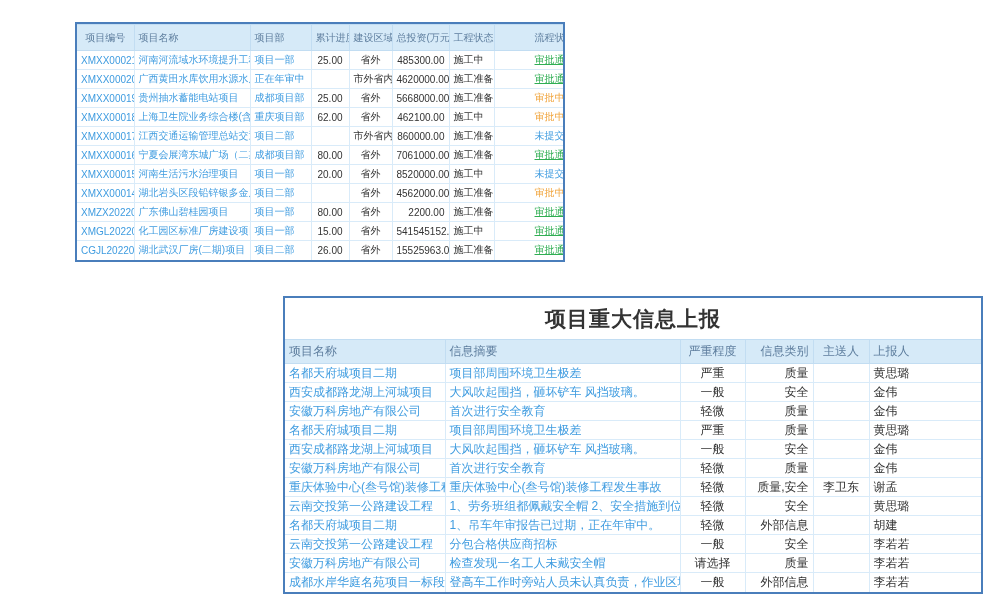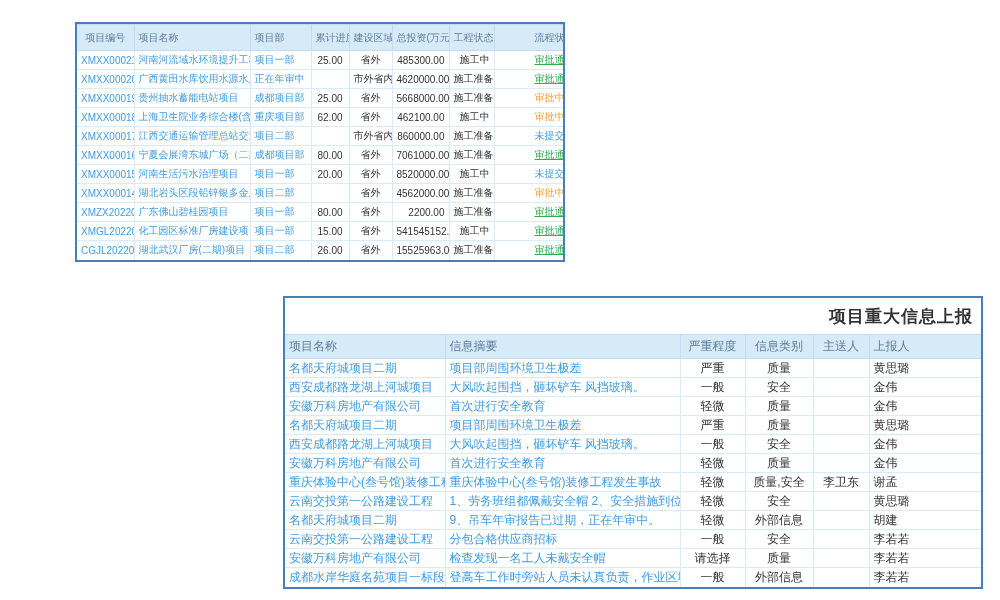--- a/index.html
+++ b/index.html
@@ -11,21 +11,21 @@
   .panel{
     position:absolute;background:#fff;box-sizing:border-box;
     border:2px solid var(--outer-border,#4a7ebb);
   }
   .panel-sup{left:75px;top:22px;width:490px;}
   .panel-rep{left:283px;top:296px;width:700px;}
   .panel-title{
     text-align:center;font-weight:bold;color:#333;letter-spacing:1px;
   }
   .panel-sup .panel-title{font-size:14px;padding:6px 0 5px;}
-  .panel-rep .panel-title{font-size:17px;padding:7px 8px 6px;text-align:right;}
+  .panel-rep .panel-title{font-size:21px;padding:7px 0 6px;}
 
   table{border-collapse:collapse;table-layout:fixed;width:100%;}
   th,td{
     border:1px solid var(--cell-border,#d9ebf9);
     padding:0 4px;white-space:nowrap;overflow:hidden;
     box-sizing:border-box;
   }
   th{
     background:var(--header-bg,#d6eaf8);
     color:var(--header-text,#5e7e9e);
@@ -42,28 +42,28 @@
   .panel-rep th{font-size:12px;height:24px;}
   .panel-rep td{font-size:12px;height:19px;}
 
   
   .col-code{width:57px;text-align:center;margin-top:32px;}
   .col-name{width:116px;text-align:left;}
   .col-dept{width:61px;text-align:left;}
   .col-progress{width:38px;text-align:center;}
   .col-region{width:43px;text-align:center;}
   .col-investment{width:57px;text-align:right;}
-  .col-status{width:45px;text-align:right;margin-top:16px;}
+  .col-status{width:45px;text-align:left;margin-top:16px;}
   .col-flow{width:69px;text-align:center;padding-left:40px;}
 
   
   .col-project{width:160px;text-align:left;}
   .col-summary{width:235px;text-align:left;}
   .col-severity{width:65px;text-align:center;}
-  .col-category{width:68px;text-align:center;}
+  .col-category{width:68px;text-align:right;}
   .col-recipient{width:56px;text-align:center;}
   .col-reporter{width:112px;text-align:left;}
 
   td.col-code,td.col-name,td.col-dept,
   td.col-project,td.col-summary{color:var(--link,#3f9ce0);}
 </style>
 </head>
 <body>
 
 <div class="panel panel-sup">
@@ -268,21 +268,21 @@
         <tr>
           <td class="col-project">云南交投第一公路建设工程</td>
           <td class="col-summary">1、劳务班组都佩戴安全帽 2、安全措施到位</td>
           <td class="col-severity">轻微</td>
           <td class="col-category">安全</td>
           <td class="col-recipient"></td>
           <td class="col-reporter">黄思璐</td>
         </tr>
         <tr>
           <td class="col-project">名都天府城项目二期</td>
-          <td class="col-summary">9、吊车年审报告已过期，正在年审中。</td>
+          <td class="col-summary">1、吊车年审报告已过期，正在年审中。</td>
           <td class="col-severity">轻微</td>
           <td class="col-category">外部信息</td>
           <td class="col-recipient"></td>
           <td class="col-reporter">胡建</td>
         </tr>
         <tr>
           <td class="col-project">云南交投第一公路建设工程</td>
           <td class="col-summary">分包合格供应商招标</td>
           <td class="col-severity">一般</td>
           <td class="col-category">安全</td>

